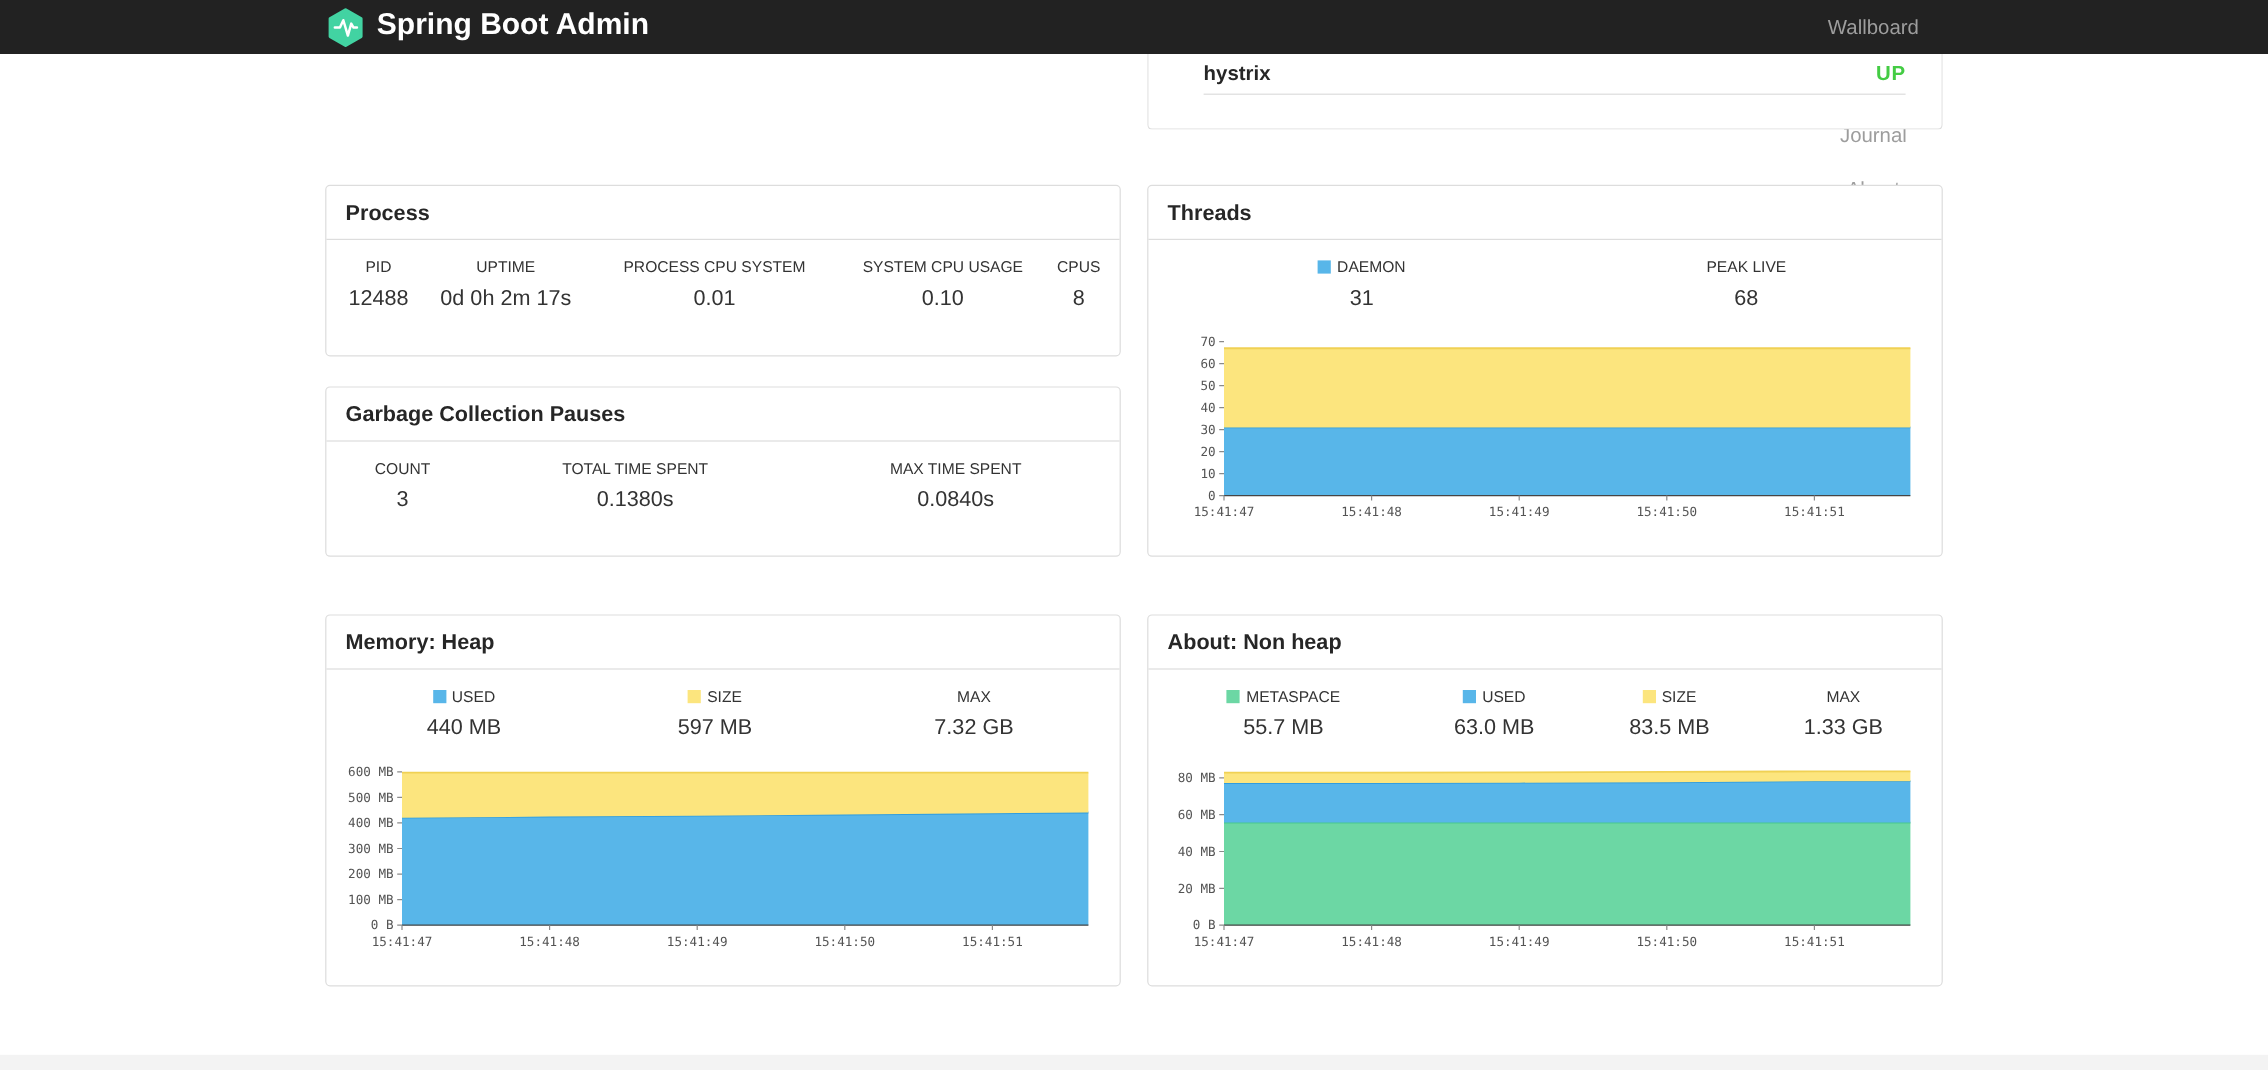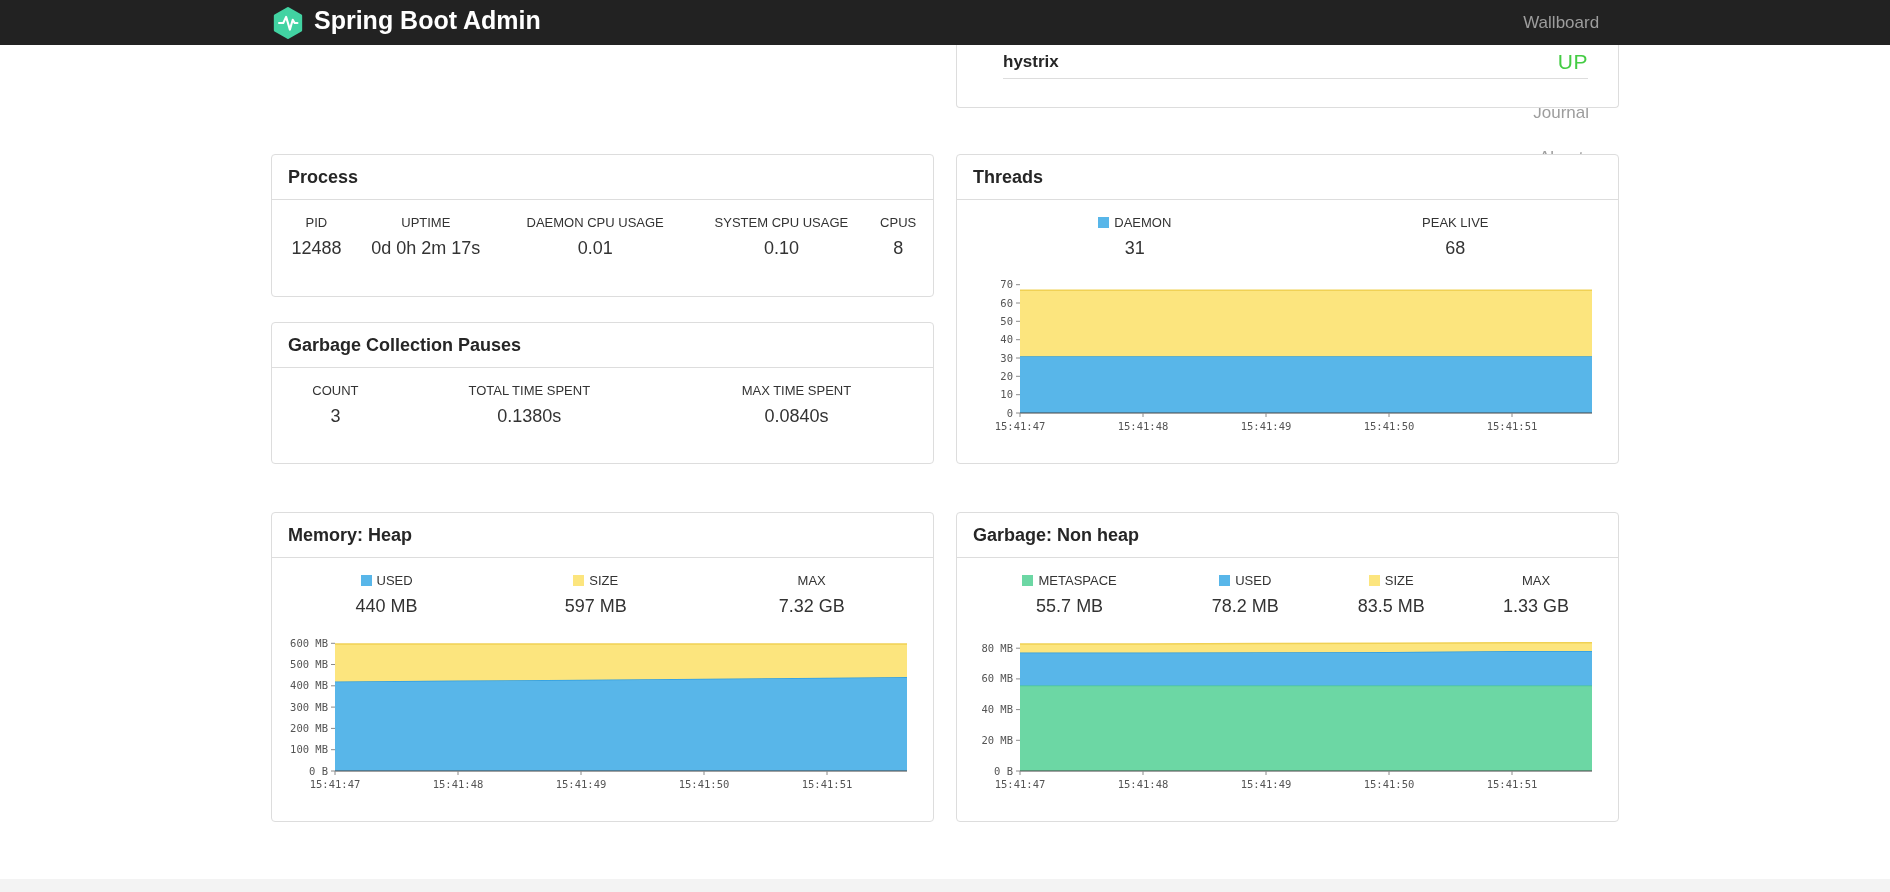--- a/index.html
+++ b/index.html
@@ -23,21 +23,21 @@
   
   .panel{background:#fff;border:1px solid #ddd;border-radius:4px;box-sizing:border-box;}
   .panel-header{height:45px;line-height:44px;padding:0 16px;font-size:18px;font-weight:700;color:#262626;border-bottom:1px solid #ddd;box-sizing:border-box;}
   .panel-process{height:143px;margin-bottom:25px;}
   .panel-gc{height:142px;margin-bottom:48px;}
   .panel-chart{height:310px;}
   .panel-threads{margin-bottom:48px;}
   .panel-clipped{border-top:none;border-radius:0 0 4px 4px;height:63px;margin-bottom:46px;}
   .app-row{display:flex;justify-content:space-between;align-items:center;height:33px;margin:0 30px 0 46px;border-bottom:1px solid #ddd;}
   .app-name{font-weight:700;font-size:17px;color:#262626;cursor:pointer;}
-  .app-status{font-weight:400;font-size:21px;letter-spacing:.5px;}
+  .app-status{font-weight:700;font-size:17px;letter-spacing:.5px;}
   
   .stats{display:table;width:100%;padding:15px 10px 0;box-sizing:border-box;border-spacing:0;}
   .stat{display:table-cell;text-align:center;vertical-align:top;}
   .stat-label{font-size:13px;color:#333;white-space:nowrap;}
   .stat-value{font-size:18px;color:#333;margin-top:8px;white-space:nowrap;}
   .sw{display:inline-block;width:11px;height:11px;margin-right:5px;vertical-align:-1px;}
   
   .chart-wrap{padding:14px 14px 0 13px;}
   svg.chart{display:block;}
   svg.chart text{font-family:"DejaVu Sans Mono","Liberation Mono",monospace;font-size:10.5px;fill:#545454;}
@@ -76,21 +76,21 @@
         <div class="stats">
           <div class="stat">
             <div class="stat-label">PID</div>
             <div class="stat-value">12488</div>
           </div>
           <div class="stat">
             <div class="stat-label">UPTIME</div>
             <div class="stat-value">0d 0h 2m 17s</div>
           </div>
           <div class="stat">
-            <div class="stat-label">DAEMON CPU USAGE</div>
+            <div class="stat-label">PROCESS CPU SYSTEM</div>
             <div class="stat-value">0.01</div>
           </div>
           <div class="stat">
             <div class="stat-label">SYSTEM CPU USAGE</div>
             <div class="stat-value">0.10</div>
           </div>
           <div class="stat">
             <div class="stat-label">CPUS</div>
             <div class="stat-value">8</div>
           </div>
@@ -226,33 +226,33 @@
               <text x="43" y="51.8" text-anchor="end">50</text>
               <line x1="46" y1="30" x2="50" y2="30" stroke="#8a8a8a" stroke-width="1"></line>
               <text x="43" y="33.5" text-anchor="end">60</text>
               <line x1="46" y1="11.7" x2="50" y2="11.7" stroke="#8a8a8a" stroke-width="1"></line>
               <text x="43" y="15.2" text-anchor="end">70</text>
             </svg>
         </div>
       </section>
 
       <section class="panel panel-chart">
-        <div class="panel-header">Garbage: Non heap</div>
+        <div class="panel-header">About: Non heap</div>
         <div class="stats">
           <div class="stat">
             <div class="stat-label">
               <span class="sw" style="background: rgb(108, 215, 164);"></span><span>METASPACE</span>
             </div>
             <div class="stat-value">55.7 MB</div>
           </div>
           <div class="stat">
             <div class="stat-label">
               <span class="sw" style="background: rgb(88, 182, 233);"></span><span>USED</span>
             </div>
-            <div class="stat-value">78.2 MB</div>
+            <div class="stat-value">63.0 MB</div>
           </div>
           <div class="stat">
             <div class="stat-label">
               <span class="sw" style="background: rgb(252, 229, 126);"></span><span>SIZE</span>
             </div>
             <div class="stat-value">83.5 MB</div>
           </div>
           <div class="stat">
             <div class="stat-label">MAX</div>
             <div class="stat-value">1.33 GB</div>

